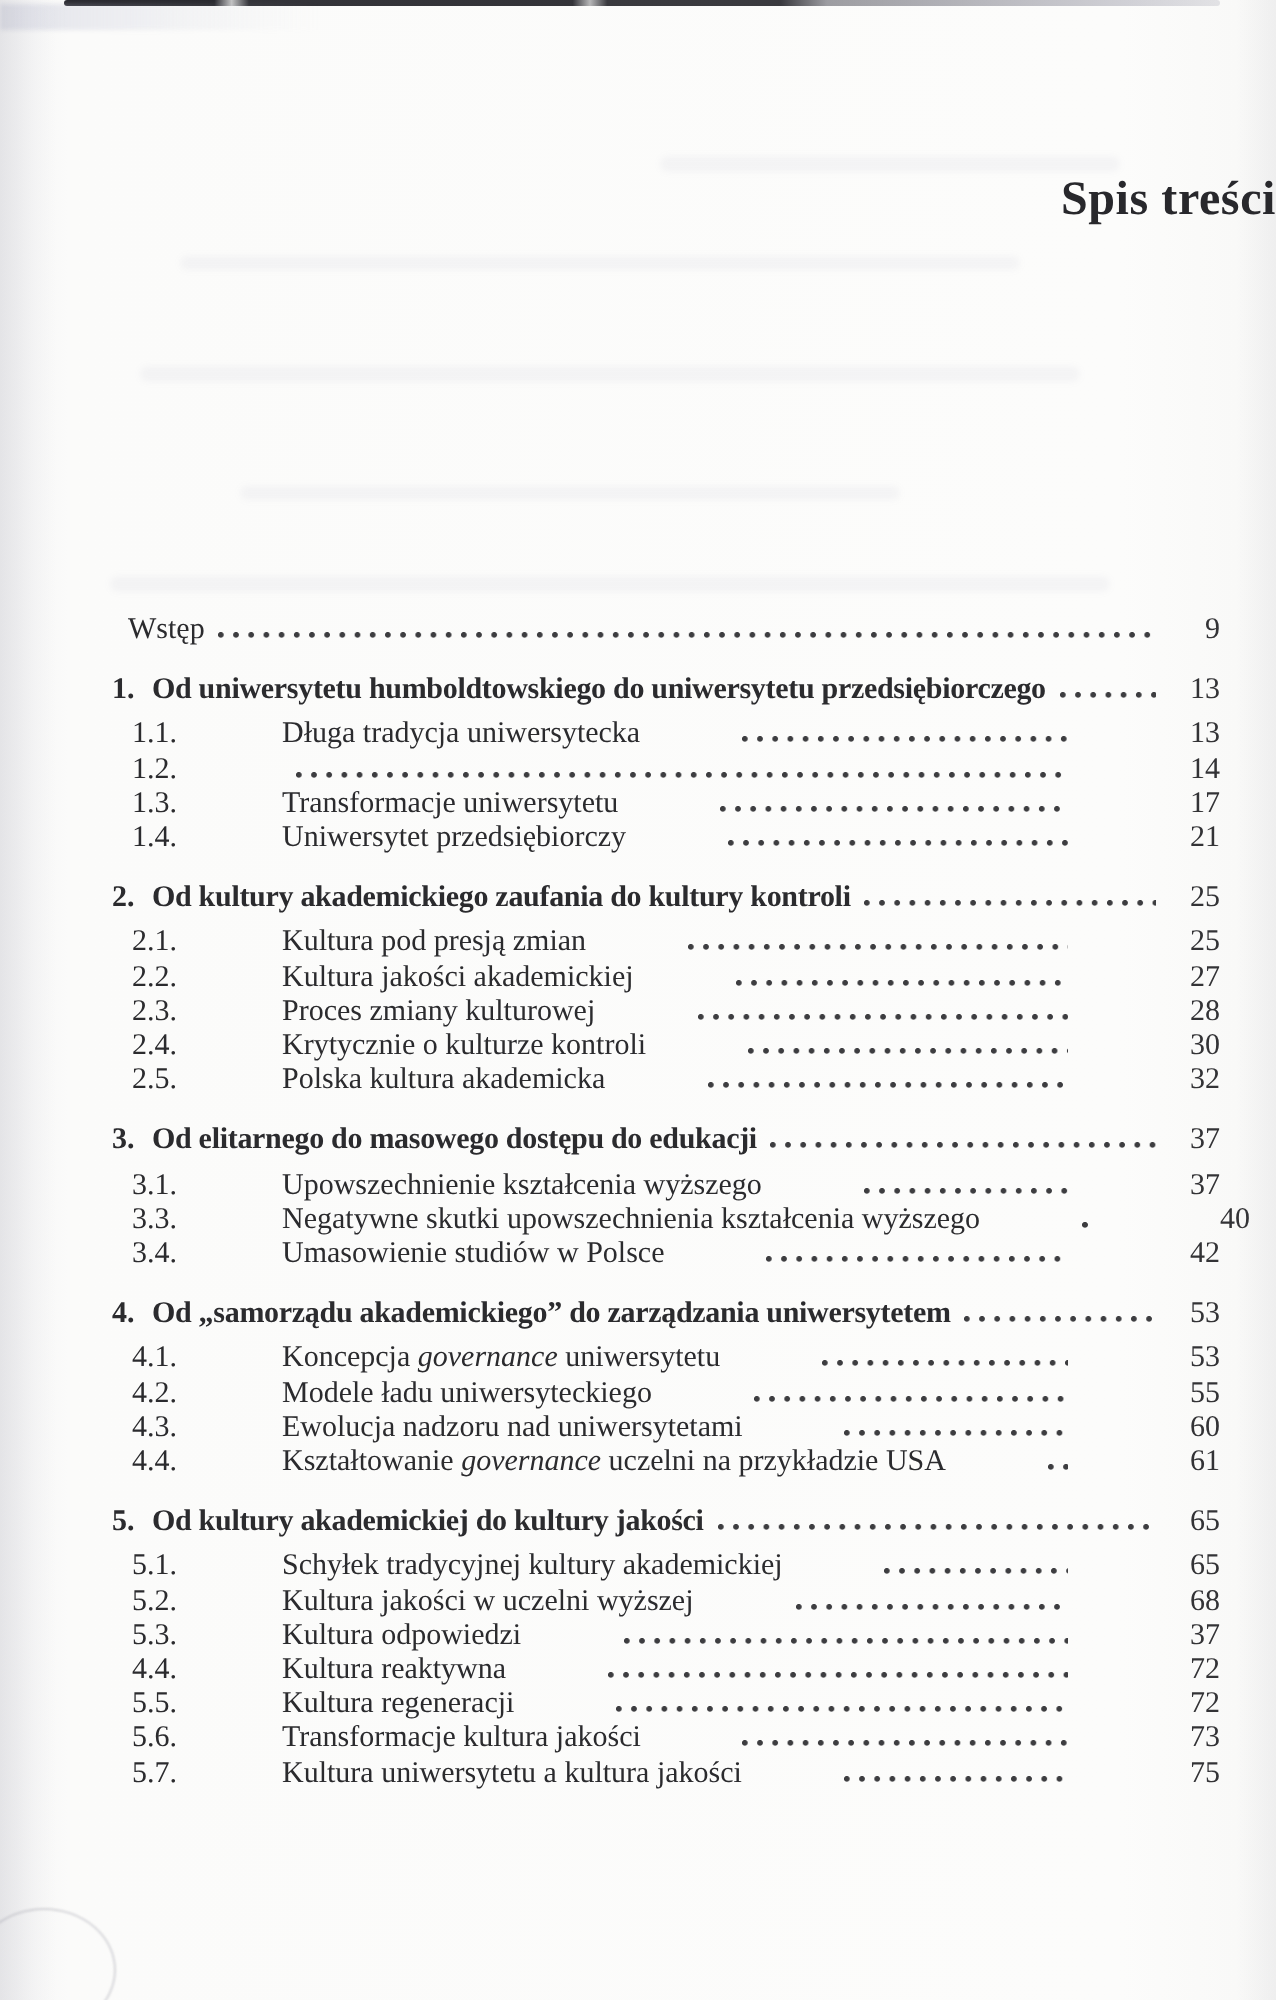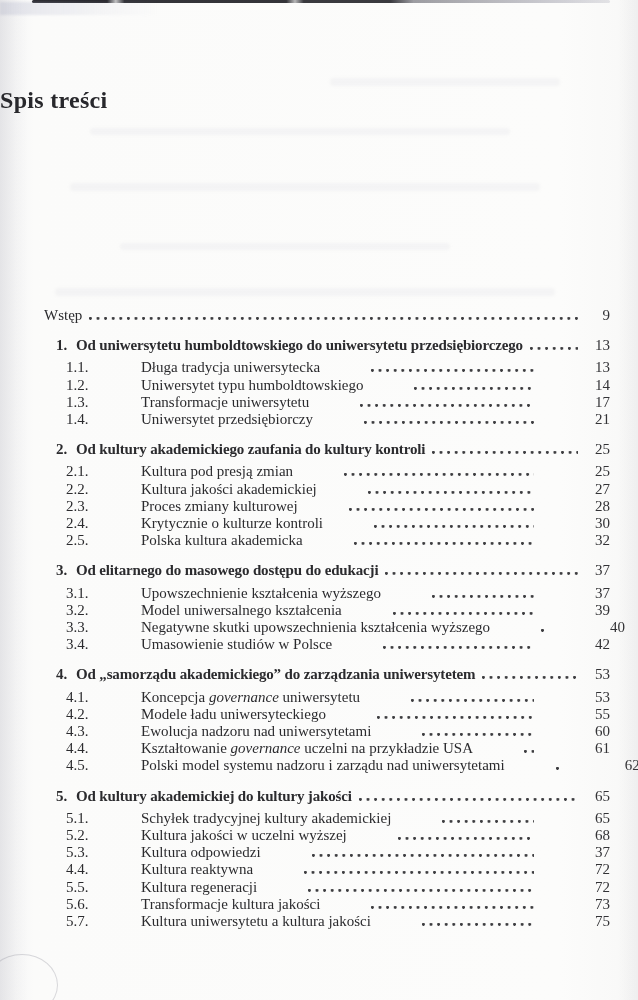--- a/index.html
+++ b/index.html
@@ -69,42 +69,42 @@
   .g2 { left: 120px; top: 243px; width: 330px; height: 7px; }
   .g3 { left: 55px;  top: 288px; width: 500px; height: 8px; }
   .g4 { left: 330px; top: 78px;  width: 230px; height: 8px; }
   .g5 { left: 90px;  top: 128px; width: 420px; height: 7px; }
 
   
   .title {
     position: absolute;
     top: 71px;
     left: 0; right: 0;
-    text-align: left;
+    text-align: right;
     font-size: 24px;
     font-weight: 700;
     color: #28282c;
     letter-spacing: .3px;
   }
 
   
   .toc {
     position: absolute;
     top: 307px;
     left: 44px;
     width: 566px;
     font-size: 15px;
   }
   .row {
     display: flex;
     align-items: baseline;
     line-height: 17.2px;
     white-space: nowrap;
   }
-  .row.intro   { margin-bottom: 5px; }
+  .row.intro   { margin-bottom: 5px; margin-left: 20px; }
   .row.chapter { margin-top: 13px; margin-bottom: 5px; font-weight: 700; }
   .row.chapter .label { letter-spacing: -0.15px; }
   .row.chapter { padding-left: 12px; }
   .row.sub     { padding-left: 22px; gap: 44px; }
   .num {
     flex: none;
   }
   .chapter .num { width: 20px; }
   .sub .num     { width: 31px; }
   .label {
@@ -158,21 +158,20 @@
     <span class="pnum">13</span>
   </div>
     <div class="row sub">
     <span class="num">1.1.</span>
     <span class="label"><span>Długa tradycja uniwersytecka</span></span>
     <span class="leader"></span>
     <span class="pnum">13</span>
   </div>
     <div class="row sub">
     <span class="num">1.2.</span>
-    <span class="label"><span>Uniwersytet typu humboldtowskiego</span></span>
     <span class="leader"></span>
     <span class="pnum">14</span>
   </div>
     <div class="row sub">
     <span class="num">1.3.</span>
     <span class="label"><span>Transformacje uniwersytetu</span></span>
     <span class="leader"></span>
     <span class="pnum">17</span>
   </div>
     <div class="row sub">
@@ -223,26 +222,20 @@
     <span class="leader"></span>
     <span class="pnum">37</span>
   </div>
     <div class="row sub">
     <span class="num">3.1.</span>
     <span class="label"><span>Upowszechnienie kształcenia wyższego</span></span>
     <span class="leader"></span>
     <span class="pnum">37</span>
   </div>
     <div class="row sub">
-    <span class="num">3.2.</span>
-    <span class="label"><span>Model uniwersalnego kształcenia</span></span>
-    <span class="leader"></span>
-    <span class="pnum">39</span>
-  </div>
-    <div class="row sub">
     <span class="num">3.3.</span>
     <span class="label"><span>Negatywne skutki upowszechnienia kształcenia wyższego</span></span>
     <span class="leader"></span>
     <span class="pnum">40</span>
   </div>
     <div class="row sub">
     <span class="num">3.4.</span>
     <span class="label"><span>Umasowienie studiów w Polsce</span></span>
     <span class="leader"></span>
     <span class="pnum">42</span>
@@ -270,26 +263,20 @@
     <span class="label"><span>Ewolucja nadzoru nad uniwersytetami</span></span>
     <span class="leader"></span>
     <span class="pnum">60</span>
   </div>
     <div class="row sub">
     <span class="num">4.4.</span>
     <span class="label"><span>Kształtowanie </span><em>governance</em><span> uczelni na przykładzie USA</span></span>
     <span class="leader"></span>
     <span class="pnum">61</span>
   </div>
-    <div class="row sub">
-    <span class="num">4.5.</span>
-    <span class="label"><span>Polski model systemu nadzoru i zarządu nad uniwersytetami</span></span>
-    <span class="leader"></span>
-    <span class="pnum">62</span>
-  </div>
     <div class="row chapter">
     <span class="num">5.</span>
     <span class="label"><span>Od kultury akademickiej do kultury jakości</span></span>
     <span class="leader"></span>
     <span class="pnum">65</span>
   </div>
     <div class="row sub">
     <span class="num">5.1.</span>
     <span class="label"><span>Schyłek tradycyjnej kultury akademickiej</span></span>
     <span class="leader"></span>

